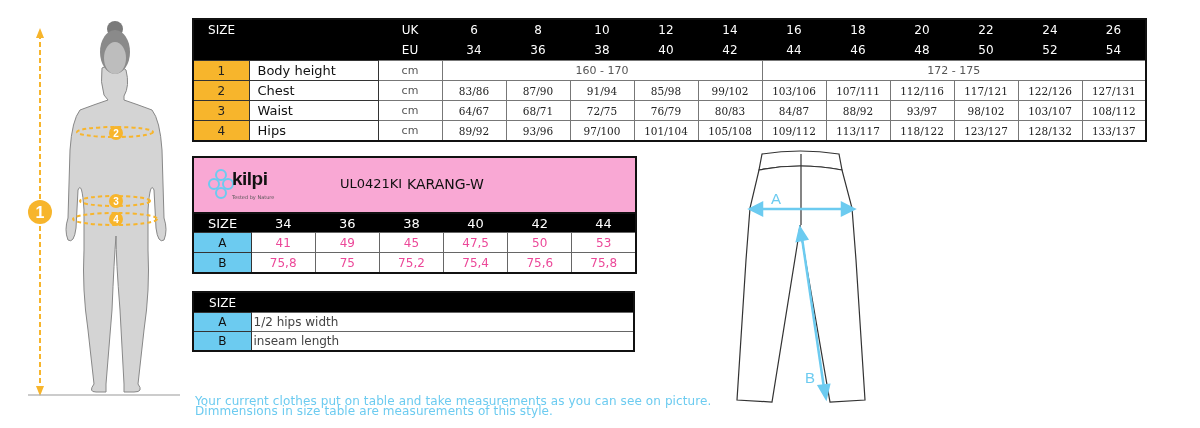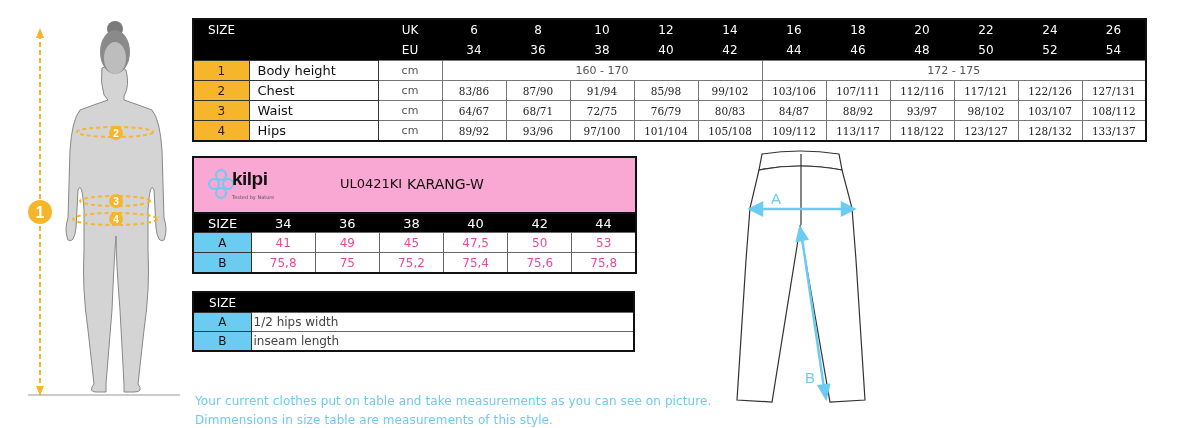--- a/index.html
+++ b/index.html
@@ -254,21 +254,21 @@
     <td class="desc">1/2 hips width</td>
   </tr>
   <tr>
     <td class="key">B</td>
     <td class="desc">inseam length</td>
   </tr>
 </tbody>
   </table>
 
 <div class="abs note" style="top:373px">Your current clothes put on table and take measurements as you can see on picture.</div>
-<div class="abs note" style="top:392px">Dimmensions in size table are measurements of this style.</div>
+<div class="abs note" style="top:383px">Dimmensions in size table are measurements of this style.</div>
 
 <svg class="abs" style="left:720px;top:140px" width="160" height="280" viewBox="0 0 160 280">
   <g fill="#fff" stroke="#333" stroke-width="1.2">
     <path d="M42,14 Q80,8 119,14 L122,30 Q80,22 39,30 Z"></path>
     <path d="M39,30 Q80,22 122,30 L132,68 L136,120 L145,260 L110,262 L82,100 L80,85 L78,100 L52,262 L17,260 L26,120 L30,68 Z"></path>
     <line x1="81" y1="14" x2="81" y2="85"></line>
   </g>
   <g stroke="#6ccbf0" stroke-width="2.5" fill="#6ccbf0">
     <line x1="40" y1="69" x2="124" y2="69"></line>
     <polygon points="30,69 42,63 42,75"></polygon>

